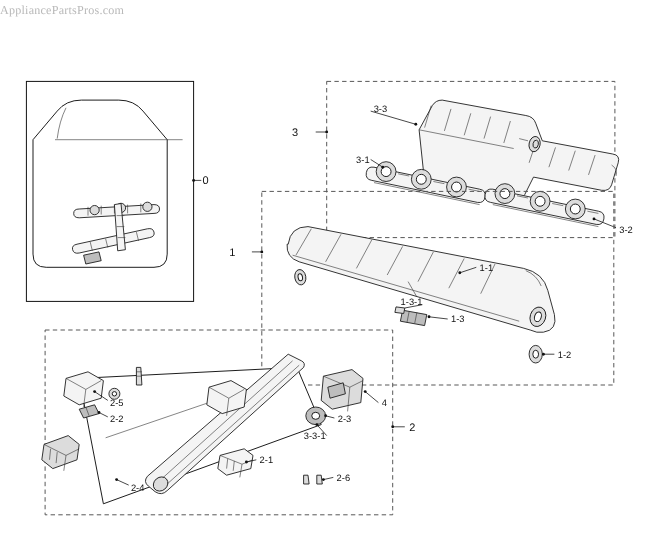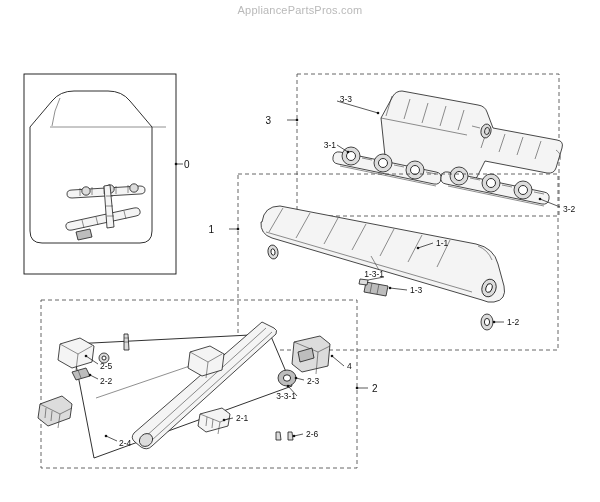--- a/index.html
+++ b/index.html
@@ -18,22 +18,22 @@
     position: absolute;
     left: 0; top: 0;
     width: 600px;
     height: 502px;
   }
   .watermark {
     position: absolute;
     left: 0;
     top: 4px;
     width: 600px;
-    text-align: center;
-    font-family: Liberation Sans, sans-serif;
+    text-align: left;
+    font-family: Liberation Serif, serif;
     font-size: 11px;
     color: #b9b9b9;
     letter-spacing: 0.2px;
     user-select: none;
   }
   svg { display: block; }
   .lbl {
     font-family: "Liberation Sans", sans-serif;
     font-size: 8.5px;
     fill: #111111;

